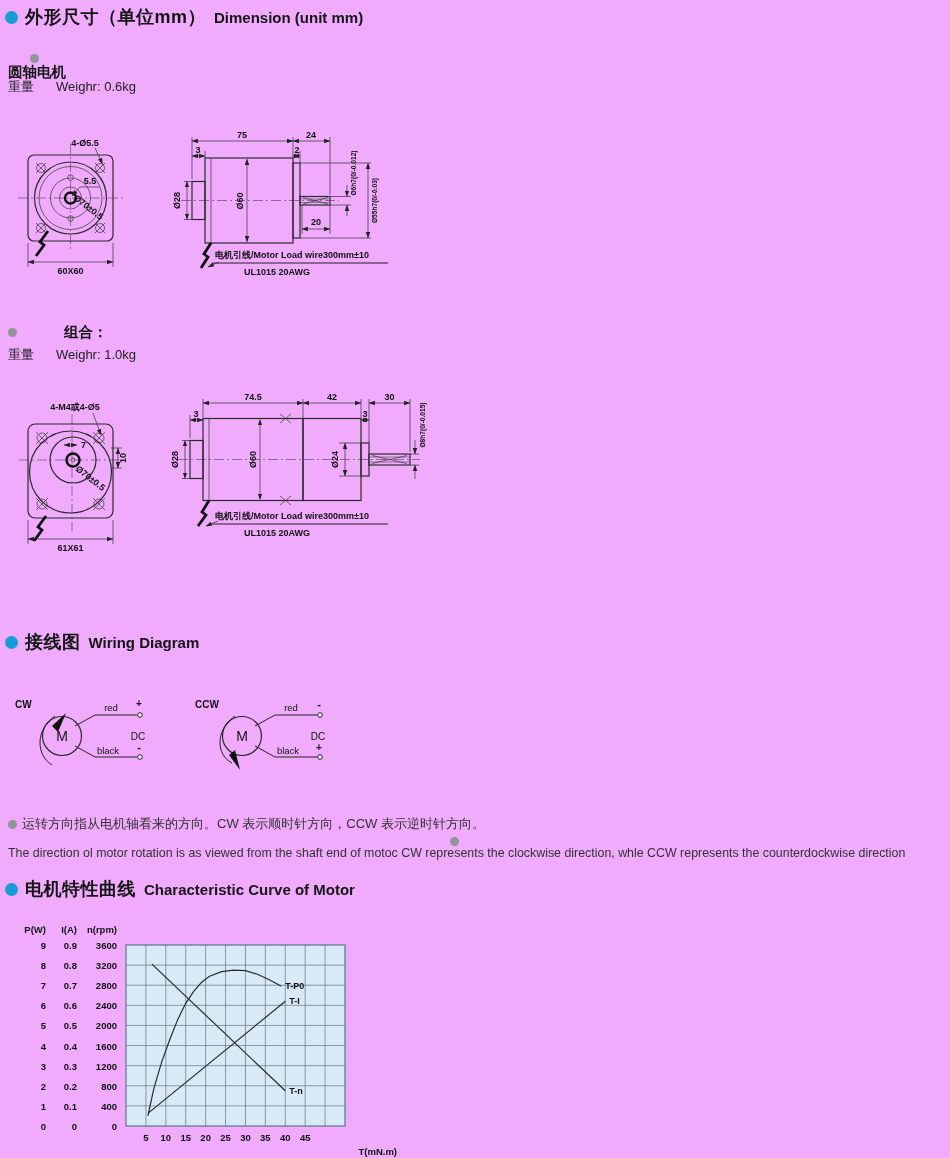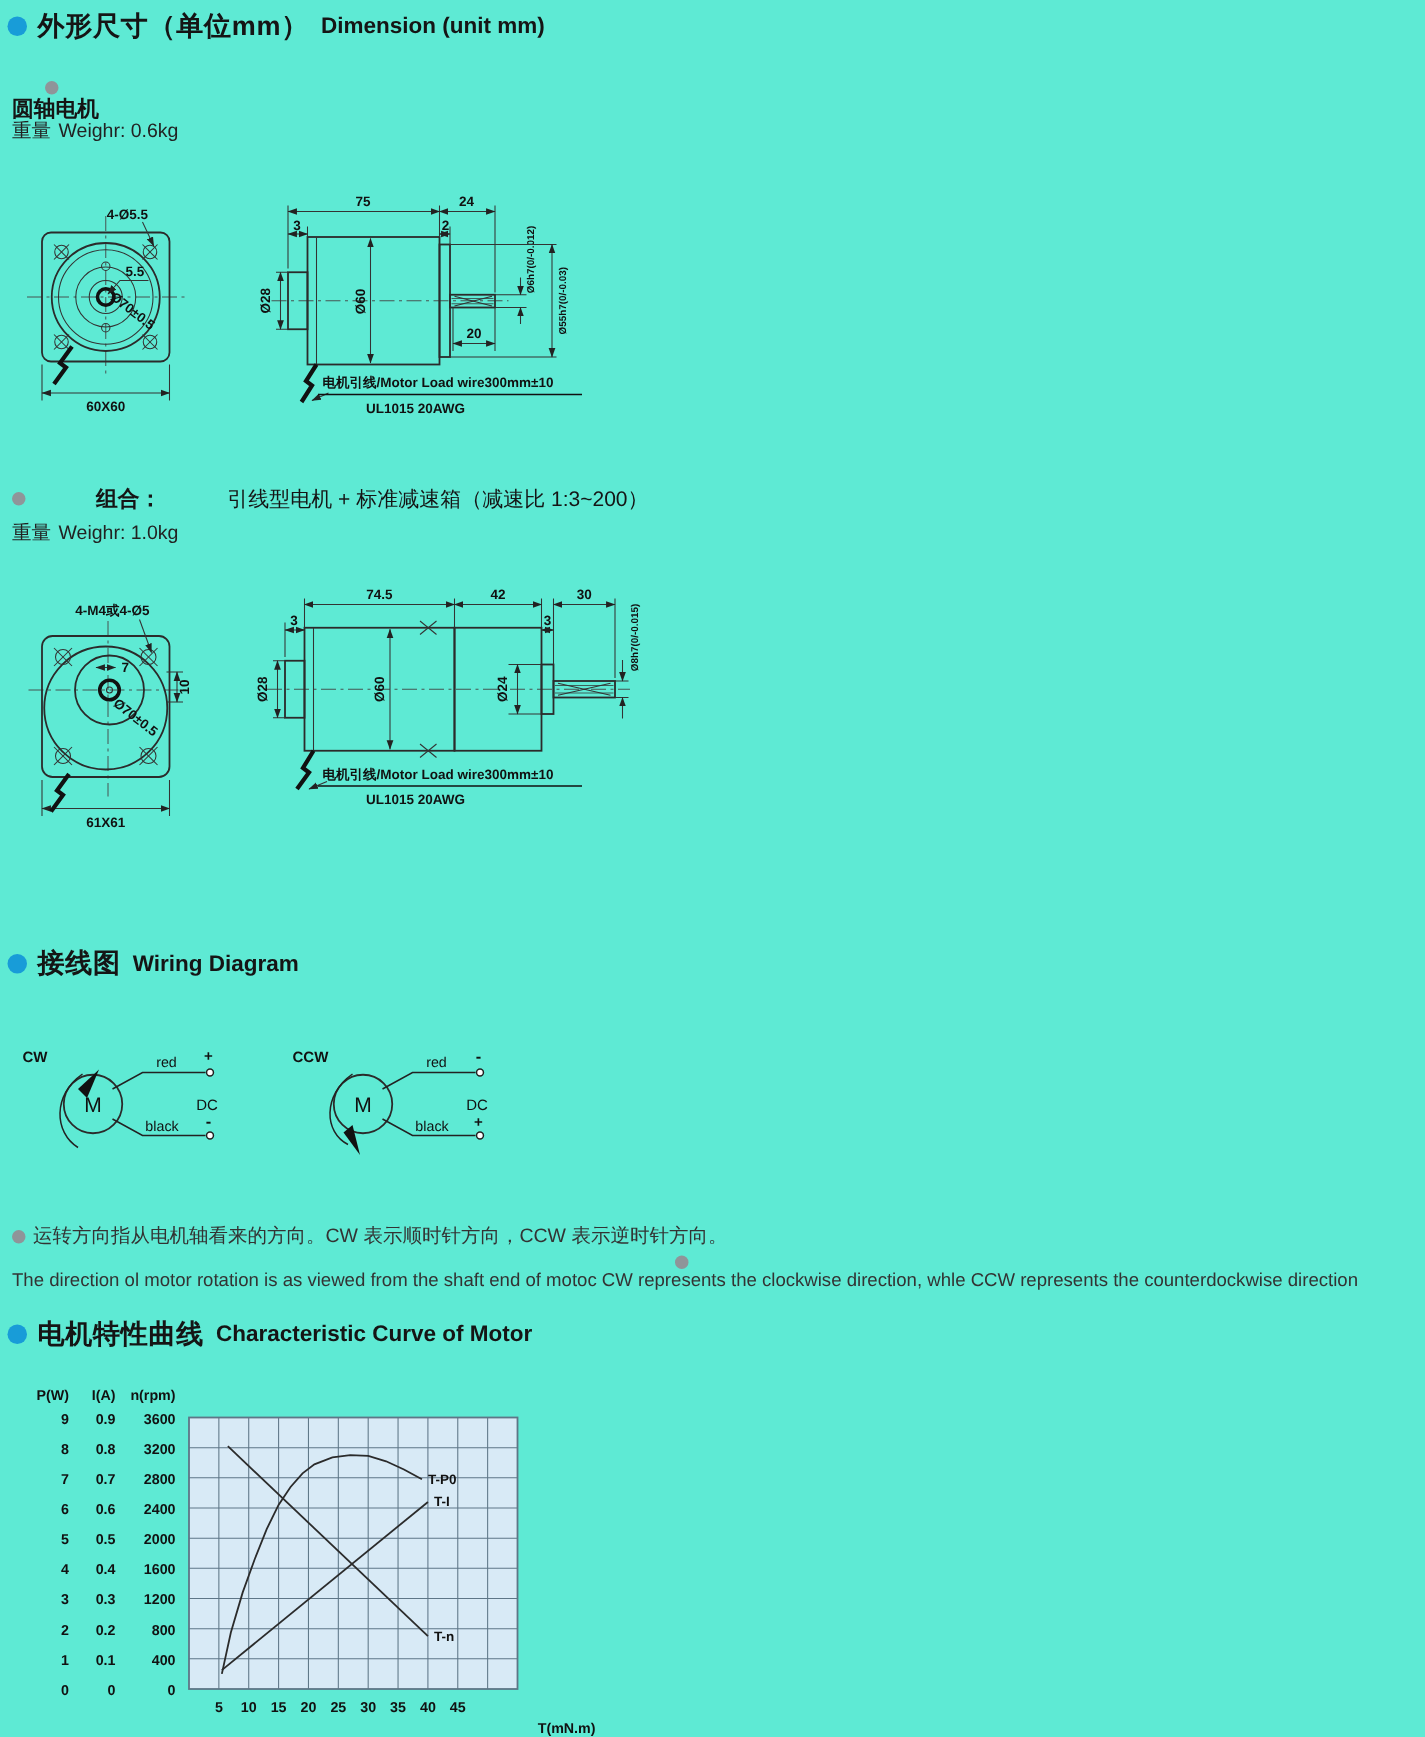--- a/index.html
+++ b/index.html
@@ -1,27 +1,27 @@
 <!DOCTYPE html>
 <html><head>
 <meta charset="utf-8">
 <style>
   html,body{margin:0;padding:0;background:#fff;}
-  .page{position:relative;width:950px;height:1158px;background:#5eead4;overflow:hidden;
+  .page{position:relative;width:950px;height:1158px;background:#f0abfc;overflow:hidden;
         font-family:"Liberation Sans","DejaVu Sans",sans-serif;color:#151515;text-align:right;}
   .row{position:absolute;display:flex;align-items:center;}
   .dot{display:inline-block;border-radius:50%;flex:0 0 auto;}
   .dot.blue{width:13px;height:13px;background:#189cd8;margin-right:7px;}
   .dot.gray{width:9px;height:9px;background:#8f9599;margin-right:5px;}
   .h1 .zh{font-size:18px;font-weight:bold;letter-spacing:0.5px;}
   .h1 .en{font-size:15px;font-weight:bold;margin-left:8px;}
   .sub .zh{font-size:14.5px;font-weight:bold;}
   .sub .rest{font-size:14px;font-weight:normal;margin-left:2px;}
   .weight{position:absolute;font-size:13px;color:#222;}
-  .weight .en{margin-left:5px;}
+  .weight .en{margin-left:22px;}
   .note{font-size:13px;color:#333;}
   .note.small{font-size:12.4px;}
   svg.drawing{position:absolute;}
   svg .med{stroke:#2b2b2b;stroke-width:1.2;fill:none;}
   svg .thin{stroke:#333;stroke-width:0.7;fill:none;}
   svg .xtr{stroke:#333;stroke-width:0.5;fill:none;}
   svg .cl{stroke:#444;stroke-width:0.6;fill:none;stroke-dasharray:10 3 2 3;}
   svg text{fill:#111;font-family:"Liberation Sans","DejaVu Sans",sans-serif;}
   svg .dim{font-size:9px;font-weight:bold;}
   svg .tol{font-size:6.6px;font-weight:bold;}
@@ -143,21 +143,20 @@
     <path class="wire" d="M196,128 L189,139 L193,142 L186,153"></path>
     <line class="thin" x1="204" y1="147" x2="193" y2="152" marker-end="url(#ar1)"></line>
     <text class="wlab" x="200" y="143">电机引线/Motor Load wire300mm±10</text>
     <line x1="197" y1="148" x2="373" y2="148" stroke="#111" stroke-width="0.9"></line>
     <text class="wlab" x="262" y="160" text-anchor="middle">UL1015 20AWG</text>
   </svg>
 
   <div class="row sub" style="left:8px;top:323px;gap:42px;">
     <span class="dot gray"></span>
     <span class="zh">组合：</span>
-    <span class="rest">引线型电机 + 标准减速箱（减速比 1:3~200）</span>
   </div>
   <div class="weight" style="left:8px;top:346px;">
     <span>重量</span><span class="en">Weighr: 1.0kg</span>
   </div>
 
   <svg class="drawing" style="left:15px;top:388px;" width="430" height="176" viewBox="0 0 430 176">
     <defs>
       <marker id="ar2" markerWidth="10" markerHeight="8" refX="8.5" refY="4" orient="auto-start-reverse">
         <path d="M0,0.8 L9,4 L0,7.2 z" fill="#222"></path>
       </marker>

